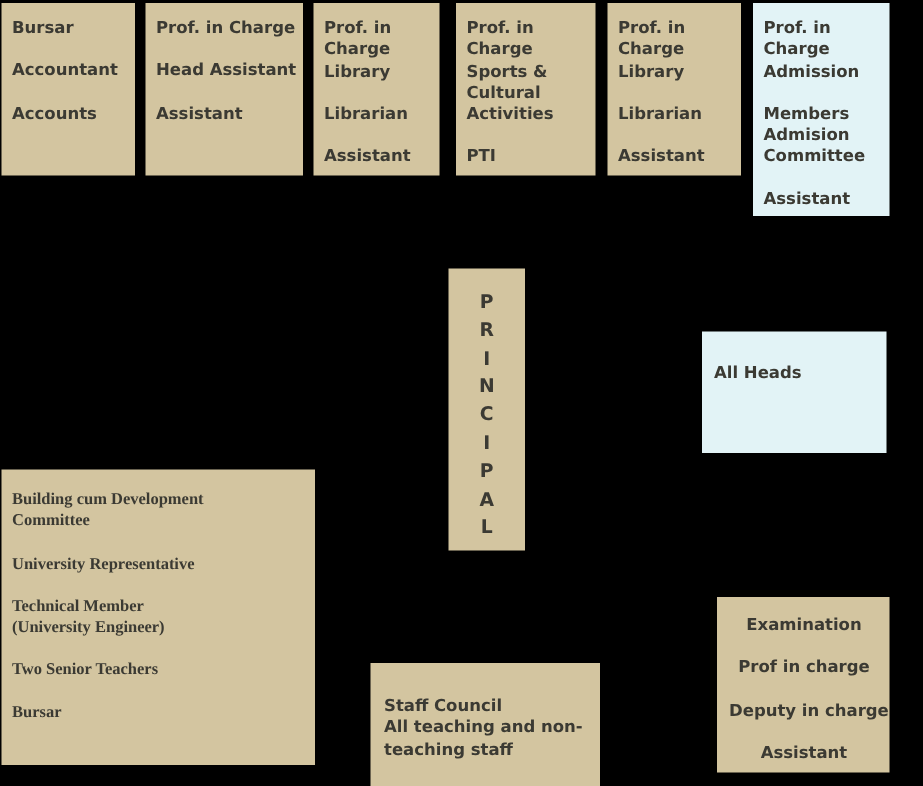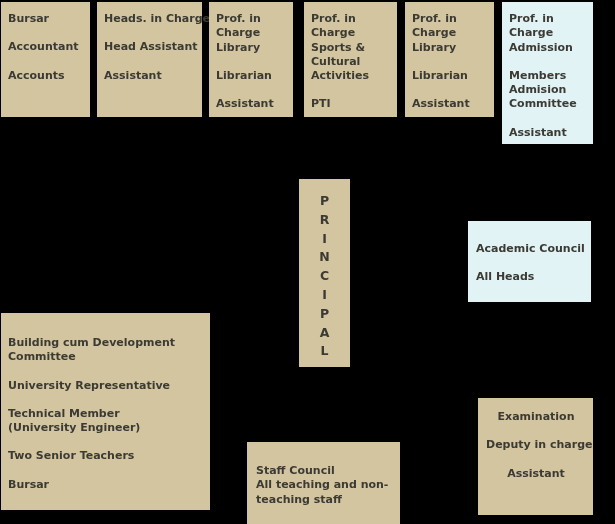--- a/index.html
+++ b/index.html
@@ -39,36 +39,36 @@
   .tight .item { margin: 0; }
   .principal-box {
     text-align: center;
     padding-top: 13px;
     font-size: 12.5px;
     line-height: 18.8px;
   }
   .principal-text { white-space: pre; }
   .academic-box { padding-top: 21px; padding-left: 8px; }
   .staff-box    { padding-top: 22px; padding-left: 9px; margin-top: 12px; }
-  .building-box { padding-top: 23px; }
+  .building-box { padding-top: 13px; font-family: Liberation Serif, serif; }
   .exam-box     { padding-top: 12px; padding-left: 8px; }
 </style>
 </head>
 <body>
 
 <div class="stage">
 
   <div class="box tan" style="left:1px; top:2px; width:89px; height:115px;">
     <div class="item">Bursar</div>
     <div class="item">Accountant</div>
     <div class="item">Accounts</div>
   </div>
 
   <div class="box tan" style="left:97px; top:2px; width:105px; height:115px;">
-    <div class="item">Heads. in Charge</div>
+    <div class="item">Prof. in Charge</div>
     <div class="item">Head Assistant</div>
     <div class="item">Assistant</div>
   </div>
 
   <div class="box tan" style="left:209px; top:2px; width:84px; height:115px;">
     <div class="item">Prof. in
 Charge
 Library</div>
     <div class="item">Librarian</div>
     <div class="item">Assistant</div>
@@ -107,21 +107,20 @@
 I
 N
 C
 I
 P
 A
 L</div>
   </div>
 
   <div class="box blue academic-box" style="left:468px; top:221px; width:123px; height:81px;">
-    <div class="item">Academic Council</div>
     <div class="item">All Heads</div>
   </div>
 
   <div class="box tan building-box" style="left:1px; top:313px; width:209px; height:197px;">
     <div class="item">Building cum Development
 Committee</div>
     <div class="item">University Representative</div>
     <div class="item">Technical Member
 (University Engineer)</div>
     <div class="item">Two Senior Teachers</div>
@@ -129,17 +128,18 @@
   </div>
 
   <div class="box tan tight staff-box" style="left:247px; top:430px; width:153px; height:87px;">
     <div class="item">Staff Council</div>
     <div class="item">All teaching and non-
 teaching staff</div>
   </div>
 
   <div class="box tan exam-box" style="left:478px; top:398px; width:115px; height:117px;text-align:center;">
     <div class="item">Examination</div>
+    <div class="item">Prof in charge</div>
     <div class="item">Deputy in charge</div>
     <div class="item">Assistant</div>
   </div>
 
 </div>
 
 </body></html>

